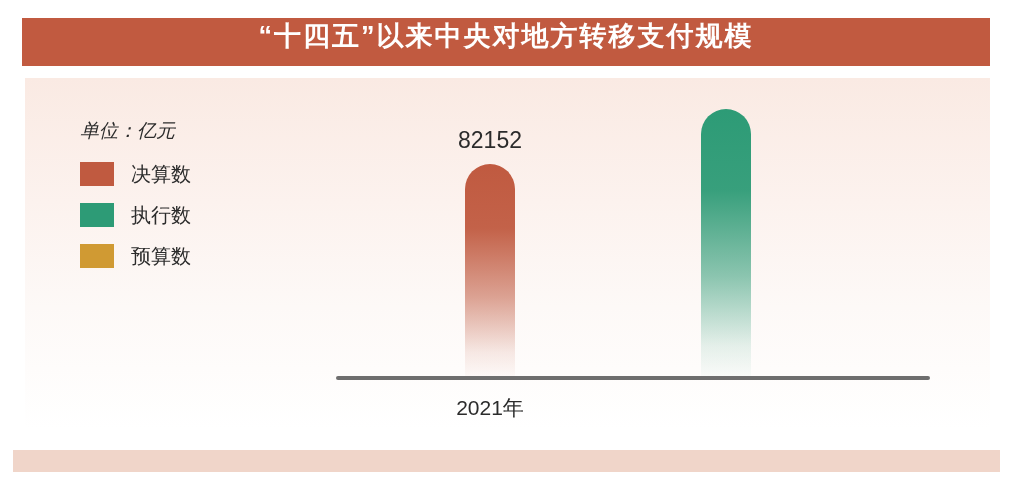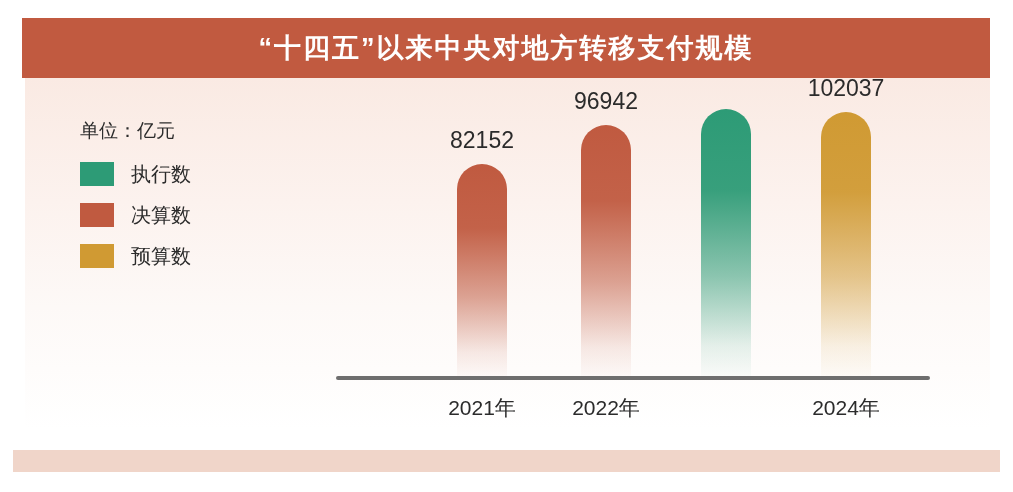--- a/index.html
+++ b/index.html
@@ -20,24 +20,24 @@
     height: 492px;
     background: #ffffff;
   }
 
   
   #title-bar {
     position: absolute;
     left: 22px;
     top: 18px;
     width: 968px;
-    height: 60px;
+    height: 48px;
     background: #c15a40;
     display: flex;
-    align-items: center;
+    align-items: flex-start;
     justify-content: center;
   }
   #title-text {
     color: #ffffff;
     font-size: 27px;
     font-weight: bold;
     letter-spacing: 2px;
     white-space: nowrap;
   }
 
@@ -56,20 +56,21 @@
     position: absolute;
     left: 55px;
     top: 40px;
     width: 220px;
   }
   #legend-unit {
     font-size: 19px;
     color: #2b2b2b;
     margin-bottom: 18px;
     white-space: nowrap;
+    font-style: italic;
   }
   .legend-row {
     display: flex;
     align-items: center;
     height: 24px;
     margin-bottom: 17px;
   }
   .legend-swatch {
     width: 34px;
     height: 24px;
@@ -155,58 +156,48 @@
   <div id="title-bar">
     <div id="title-text">“十四五”以来中央对地方转移支付规模</div>
   </div>
 
   <div id="chart-panel">
 
     <div id="legend">
       <div id="legend-unit">单位：亿元</div>
 
       <div class="legend-row">
+        <span class="legend-swatch" style="background: rgb(192, 90, 64);"></span>
+        <span class="legend-label">决算数</span>
+      </div>
+
+      <div class="legend-row">
         <span class="legend-swatch" style="background: rgb(45, 155, 118);"></span>
         <span class="legend-label">执行数</span>
-      </div>
-
-      <div class="legend-row">
-        <span class="legend-swatch" style="background: rgb(192, 90, 64);"></span>
-        <span class="legend-label">决算数</span>
       </div>
 
       <div class="legend-row">
         <span class="legend-swatch" style="background: rgb(208, 154, 51);"></span>
         <span class="legend-label">预算数</span>
       </div>
     </div>
 
     <div id="plot-area">
 
-      <div class="bar-group" style="left:84px;">
+      <div class="bar-group" style="left:92px;">
         <div class="bar-value" style="bottom: 226px;">82152</div>
         <div class="bar-shape" style="height: 214px; background: linear-gradient(rgb(192, 90, 64) 0%, rgba(192, 90, 64, 0.95) 30%, rgba(192, 90, 64, 0.55) 62%, rgba(192, 90, 64, 0.12) 88%, rgba(192, 90, 64, 0.02) 100%);"></div>
         <div class="bar-cat">2021年</div>
       </div>
 
-      <div class="bar-group" style="left:208px;">
-        <div class="bar-value" style="bottom: 265px;">96942</div>
-        <div class="bar-shape" style="height: 253px; background: linear-gradient(rgb(192, 90, 64) 0%, rgba(192, 90, 64, 0.95) 30%, rgba(192, 90, 64, 0.55) 62%, rgba(192, 90, 64, 0.12) 88%, rgba(192, 90, 64, 0.02) 100%);"></div>
-        <div class="bar-cat">2022年</div>
-      </div>
 
       <div class="bar-group" style="left:328px;">
         <div class="bar-shape" style="height: 269px; background: linear-gradient(rgb(45, 155, 118) 0%, rgba(45, 155, 118, 0.95) 30%, rgba(45, 155, 118, 0.55) 62%, rgba(45, 155, 118, 0.12) 88%, rgba(45, 155, 118, 0.02) 100%);"></div>
       </div>
 
-      <div class="bar-group" style="left:448px;">
-        <div class="bar-value" style="bottom: 278px;">102037</div>
-        <div class="bar-shape" style="height: 266px; background: linear-gradient(rgb(208, 154, 51) 0%, rgba(208, 154, 51, 0.95) 30%, rgba(208, 154, 51, 0.55) 62%, rgba(208, 154, 51, 0.12) 88%, rgba(208, 154, 51, 0.02) 100%);"></div>
-        <div class="bar-cat">2024年</div>
-      </div>
 
       <div id="axis-line" style="width: 594px;"></div>
 
     </div>
 
   </div>
 
   <div id="footer-band"></div>
 
 </div>

